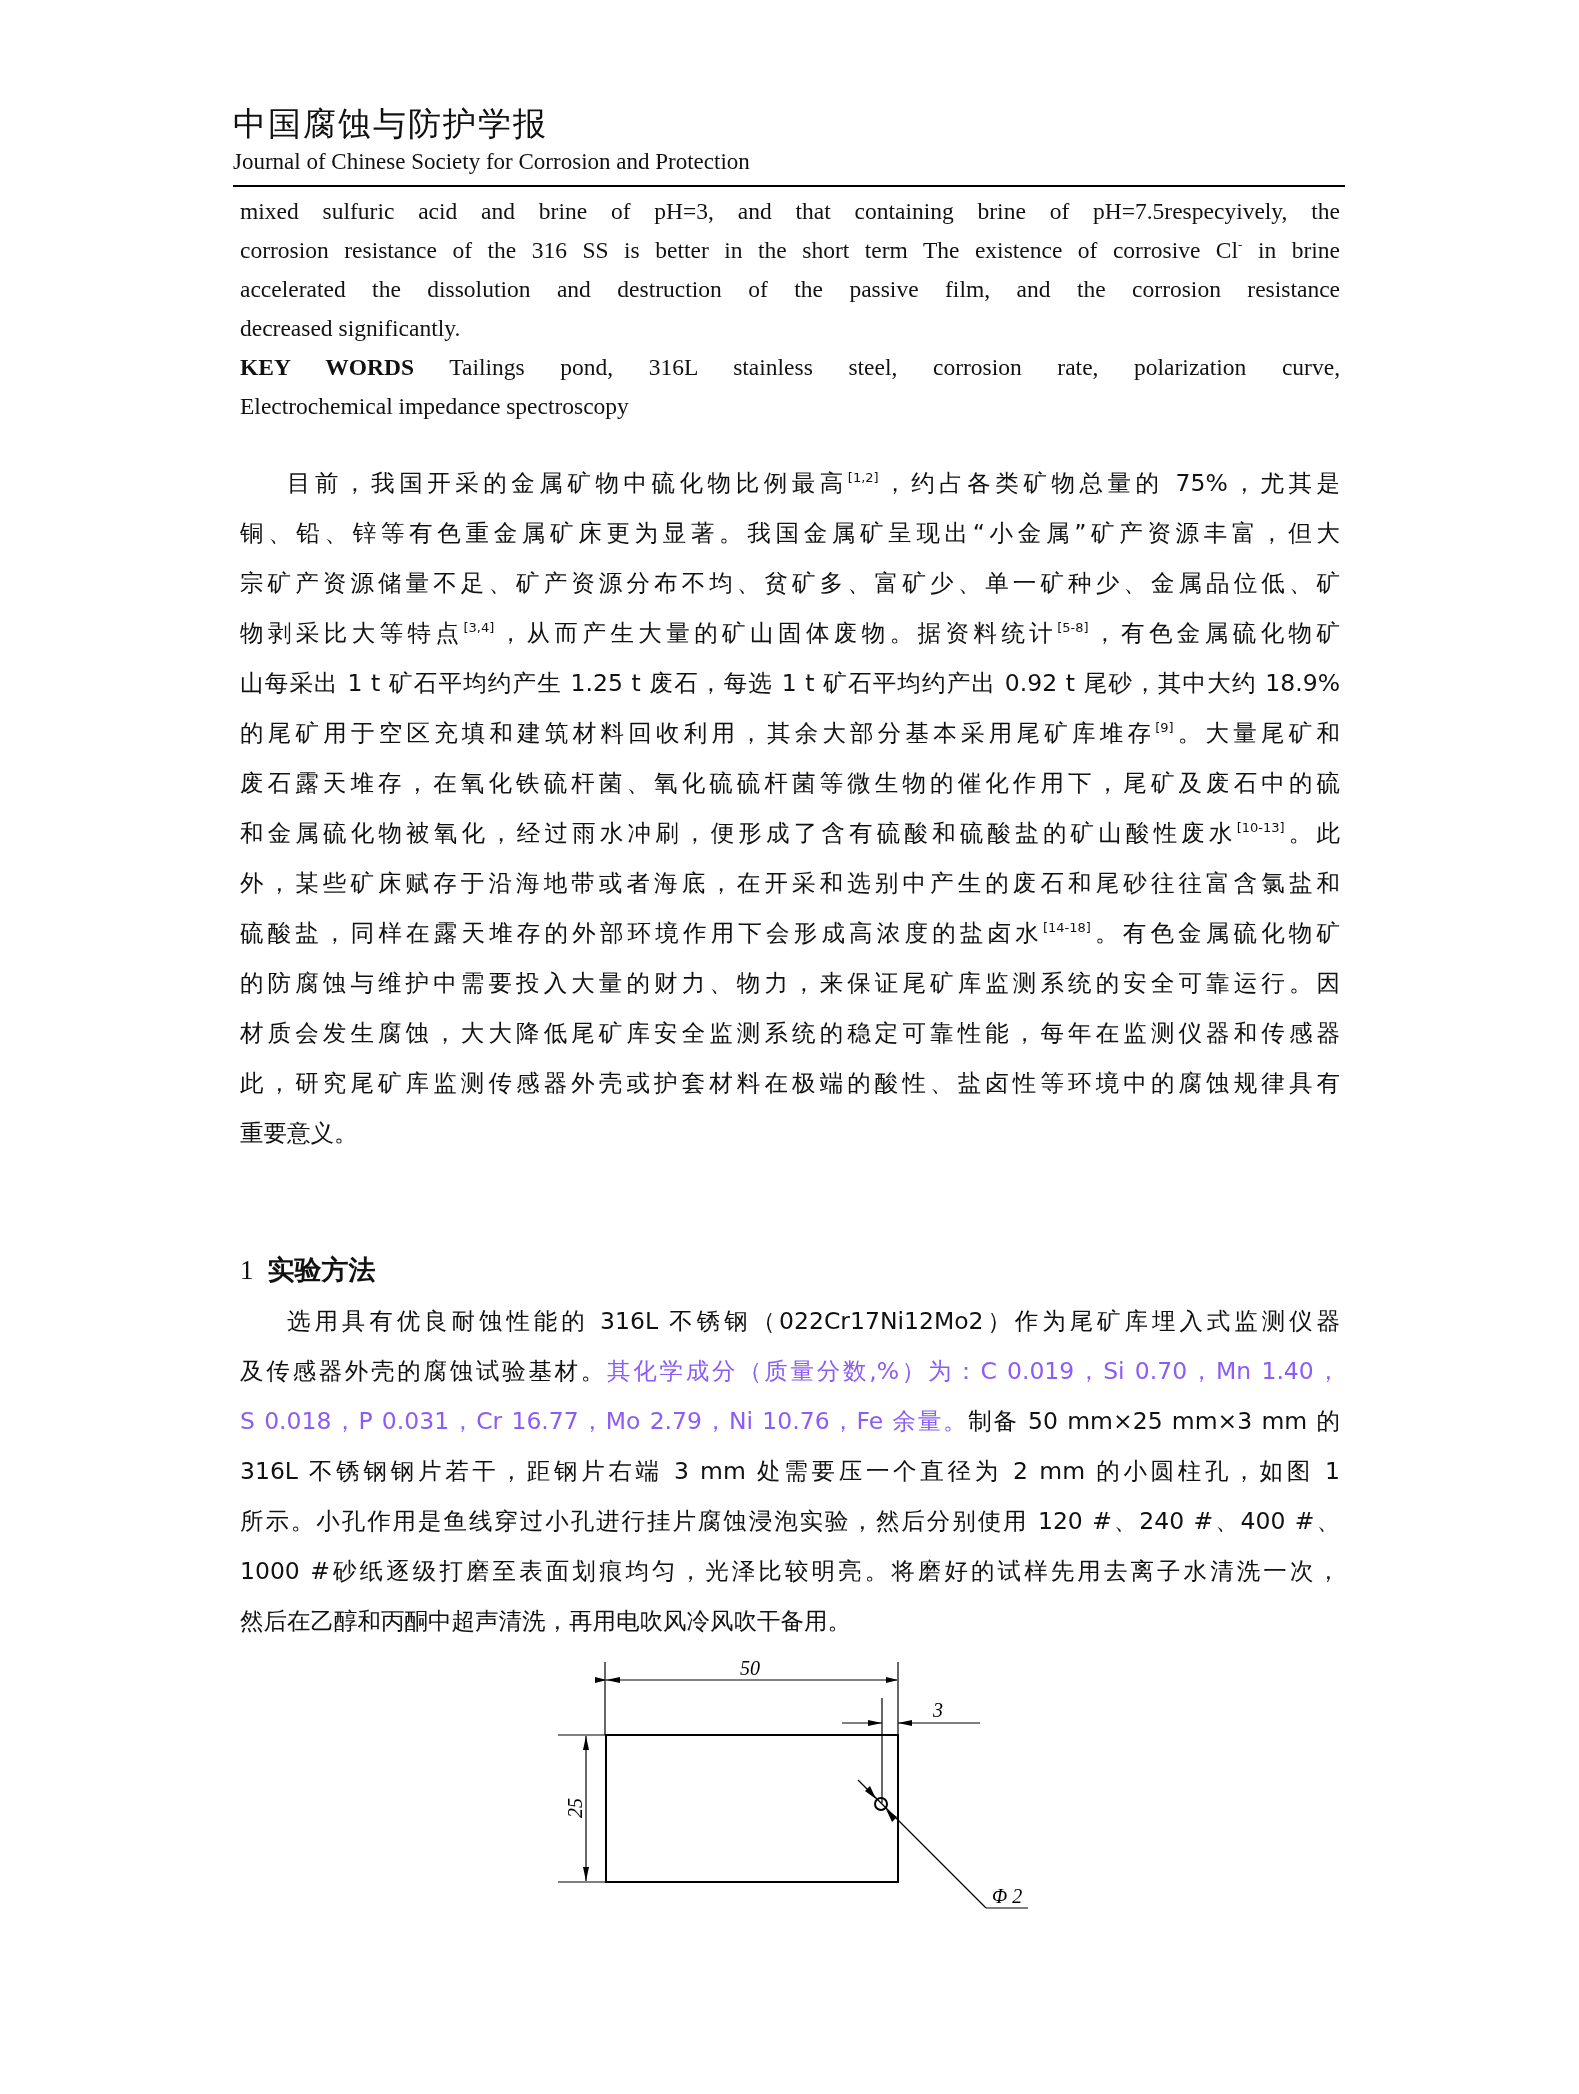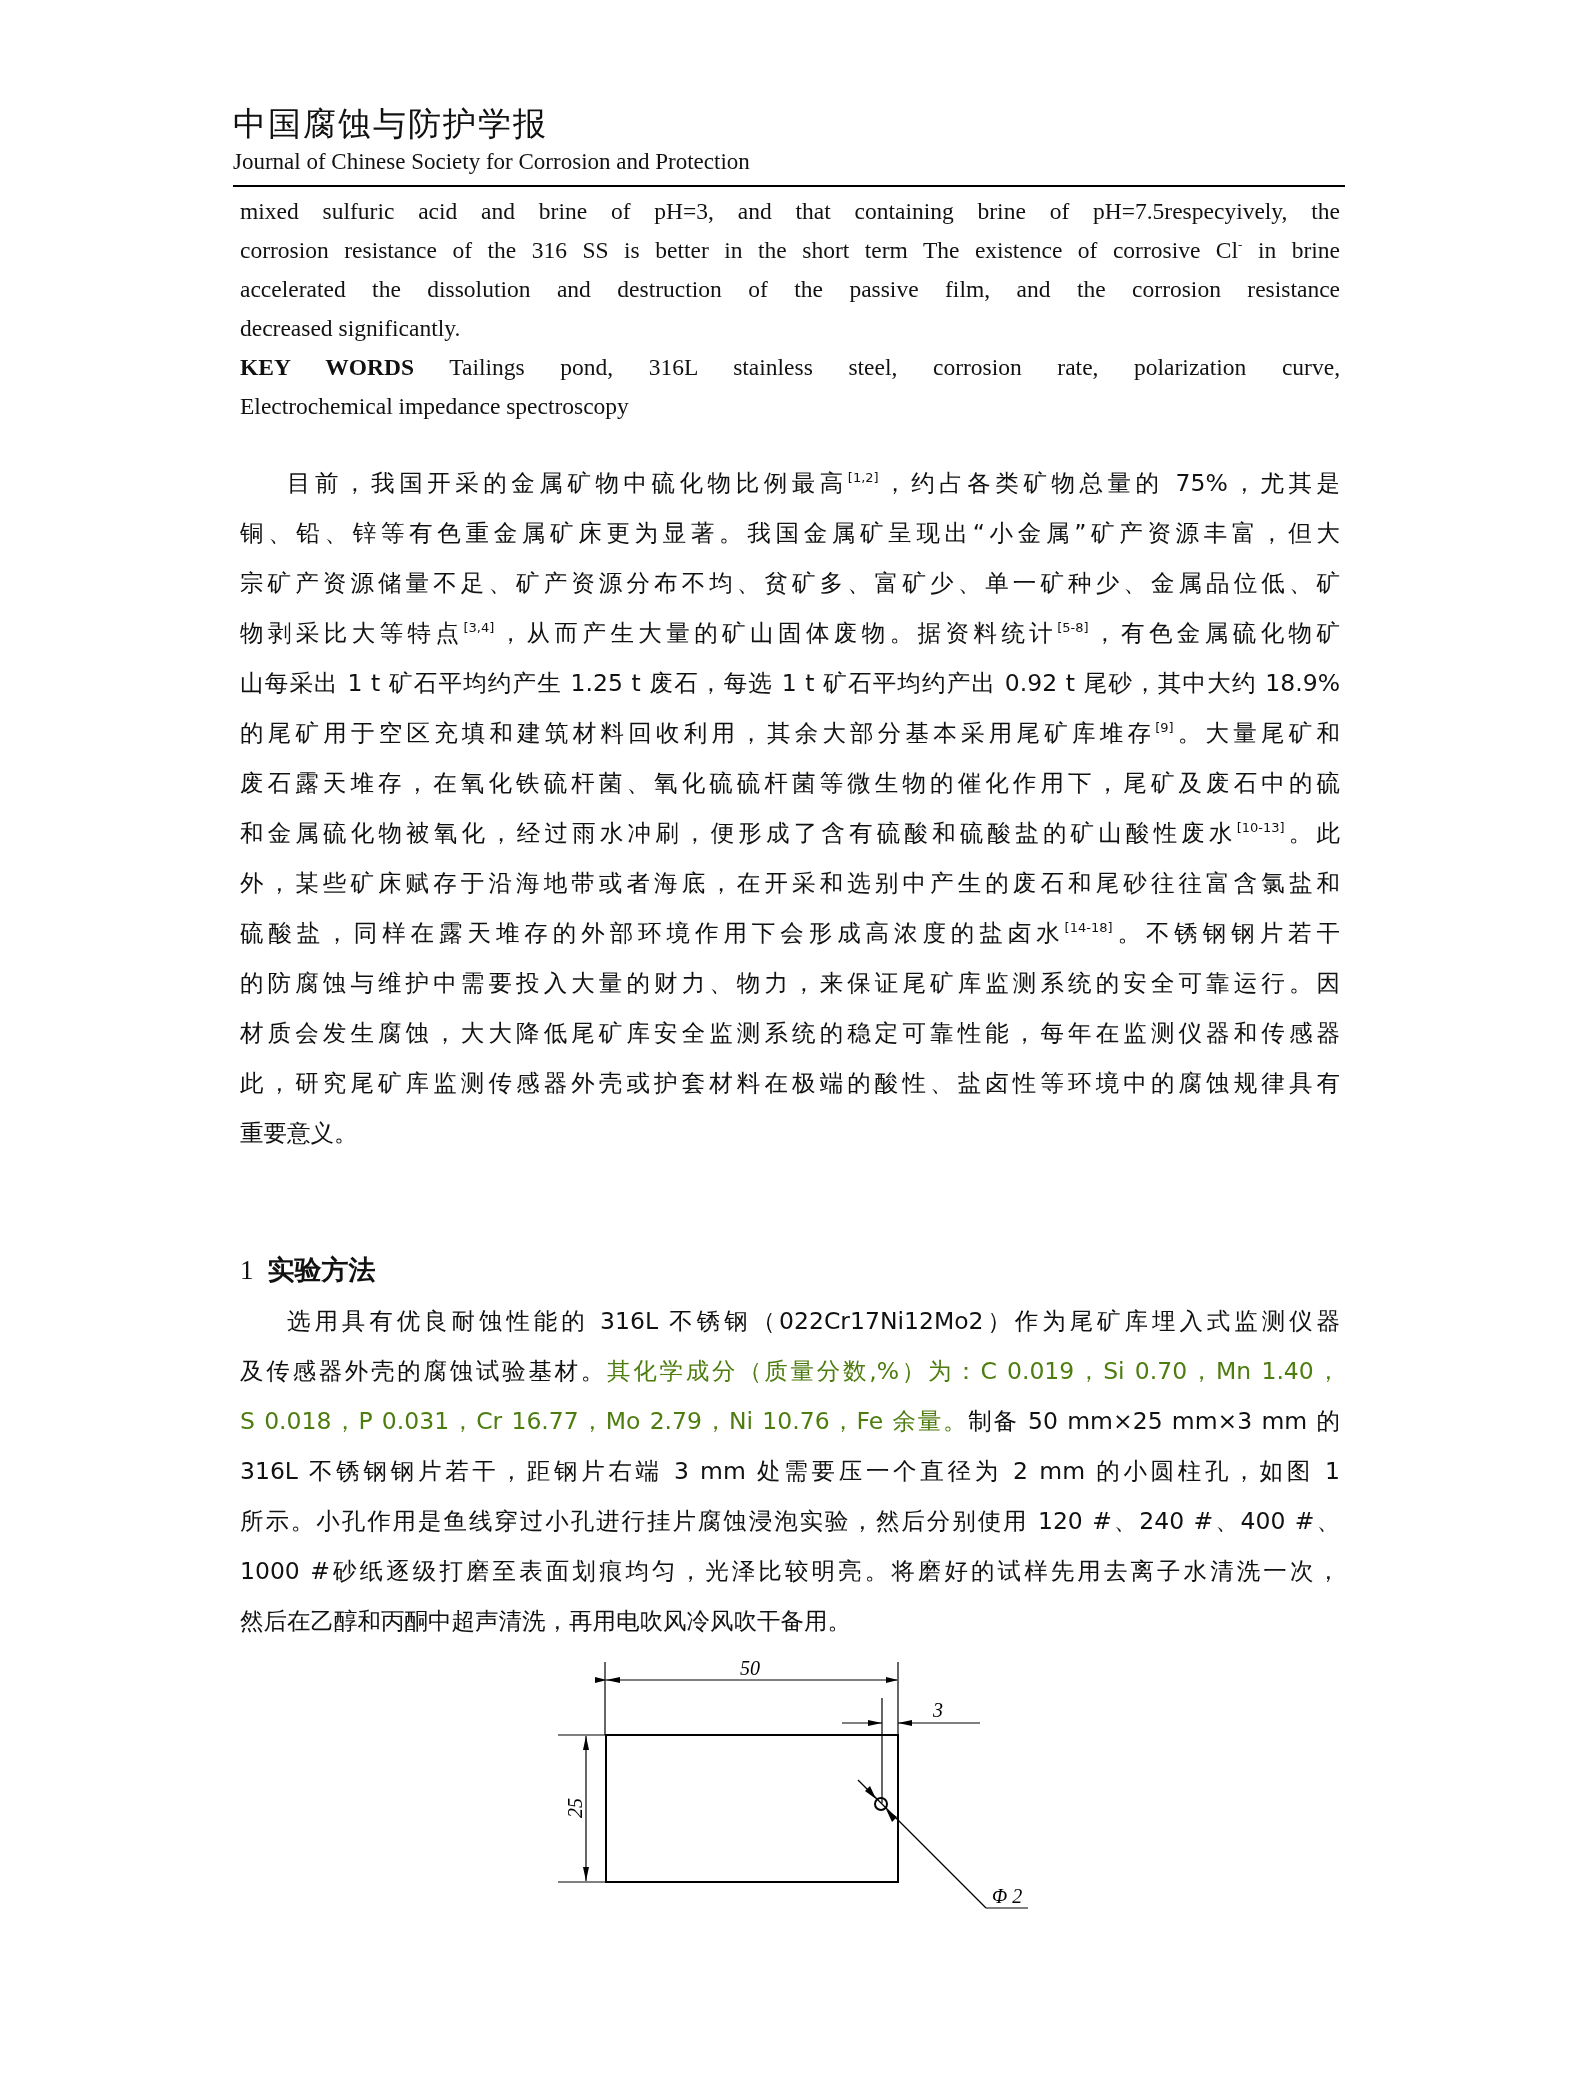--- a/index.html
+++ b/index.html
@@ -15,21 +15,21 @@
     .en-line { display: block; text-align: justify; text-align-last: justify; height: 39px; white-space: nowrap; font-family: Liberation Serif, serif; }
     .en-line.last { text-align-last: left; }
     .sup { font-size: 13px; vertical-align: 9px; line-height: 0; }
     .kw-label { font-weight: bold; }
     .cn-body { position: absolute; left: 240px; width: 1100px; top: 458px; }
     .cn-line { display: block; font-size: 23.5px; line-height: 50px; height: 50px;
                text-align: justify; text-align-last: justify; white-space: nowrap;
                font-family: "DejaVu Sans", "Liberation Serif", sans-serif; }
     .cn-line.last { text-align-last: left; }
     .cn-line.indent { padding-left: 47px; }
-    .red { color: #4d7c0f; }
+    .red { color: #8b5cf6; }
     .section-heading { position: absolute; left: 240px; top: 1250px; font-size: 27px; font-weight: bold;
                        font-family: "DejaVu Sans", "Liberation Sans", sans-serif; line-height: 40px; }
     .section-heading .num { font-family: "Liberation Serif", serif; font-weight: normal; margin-right: 14px; }
     .cn-body2 { position: absolute; left: 240px; width: 1100px; top: 1296px; }
     .figure { position: absolute; left: 540px; top: 1650px; width: 520px; height: 280px; }
     .figure svg { display: block; }
   </style>
 </head>
 <body>
 
@@ -55,21 +55,21 @@
 <div class="cn-body" id="intro">
     <span class="cn-line indent"><span>目前，我国开采的金属矿物中硫化物比例最高</span><span class="sup">[1,2]</span><span>，约占各类矿物总量的 75%，尤其是</span></span>
     <span class="cn-line"><span>铜、铅、锌等有色重金属矿床更为显著。我国金属矿呈现出“小金属”矿产资源丰富，但大</span></span>
     <span class="cn-line"><span>宗矿产资源储量不足、矿产资源分布不均、贫矿多、富矿少、单一矿种少、金属品位低、矿</span></span>
     <span class="cn-line"><span>物剥采比大等特点</span><span class="sup">[3,4]</span><span>，从而产生大量的矿山固体废物。据资料统计</span><span class="sup">[5-8]</span><span>，有色金属硫化物矿</span></span>
     <span class="cn-line"><span>山每采出 1 t 矿石平均约产生 1.25 t 废石，每选 1 t 矿石平均约产出 0.92 t 尾砂，其中大约 18.9%</span></span>
     <span class="cn-line"><span>的尾矿用于空区充填和建筑材料回收利用，其余大部分基本采用尾矿库堆存</span><span class="sup">[9]</span><span>。大量尾矿和</span></span>
     <span class="cn-line"><span>废石露天堆存，在氧化铁硫杆菌、氧化硫硫杆菌等微生物的催化作用下，尾矿及废石中的硫</span></span>
     <span class="cn-line"><span>和金属硫化物被氧化，经过雨水冲刷，便形成了含有硫酸和硫酸盐的矿山酸性废水</span><span class="sup">[10-13]</span><span>。此</span></span>
     <span class="cn-line"><span>外，某些矿床赋存于沿海地带或者海底，在开采和选别中产生的废石和尾砂往往富含氯盐和</span></span>
-    <span class="cn-line"><span>硫酸盐，同样在露天堆存的外部环境作用下会形成高浓度的盐卤水</span><span class="sup">[14-18]</span><span>。不锈钢钢片若干</span></span>
+    <span class="cn-line"><span>硫酸盐，同样在露天堆存的外部环境作用下会形成高浓度的盐卤水</span><span class="sup">[14-18]</span><span>。有色金属硫化物矿</span></span>
     <span class="cn-line"><span>的防腐蚀与维护中需要投入大量的财力、物力，来保证尾矿库监测系统的安全可靠运行。因</span></span>
     <span class="cn-line"><span>材质会发生腐蚀，大大降低尾矿库安全监测系统的稳定可靠性能，每年在监测仪器和传感器</span></span>
     <span class="cn-line"><span>此，研究尾矿库监测传感器外壳或护套材料在极端的酸性、盐卤性等环境中的腐蚀规律具有</span></span>
     <span class="cn-line last"><span>重要意义。</span></span>
   </div>
 
 <div class="section-heading">
   <span class="num">1</span><span>实验方法</span>
 </div>
 

